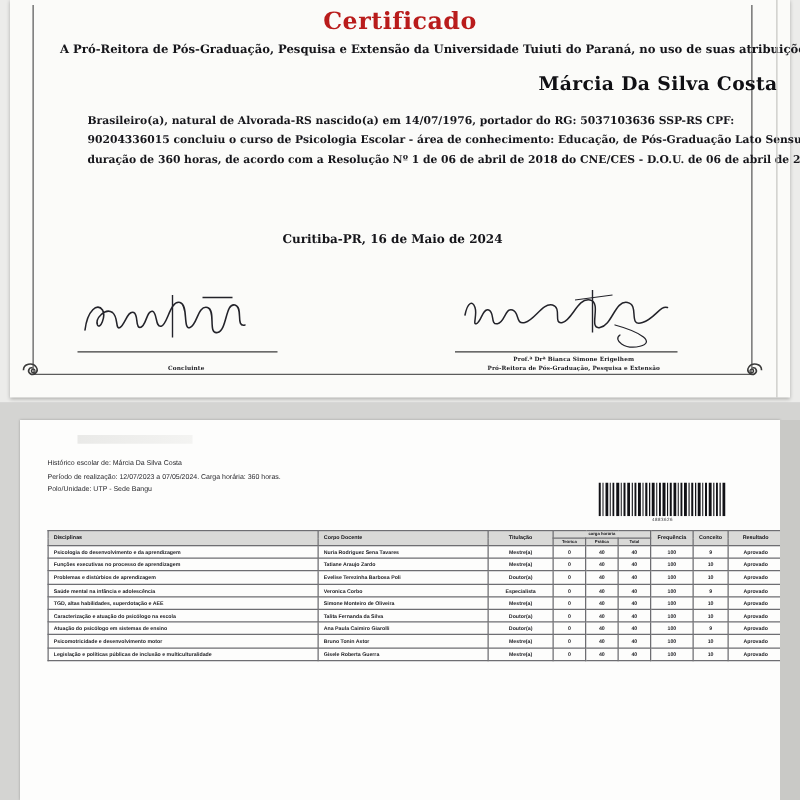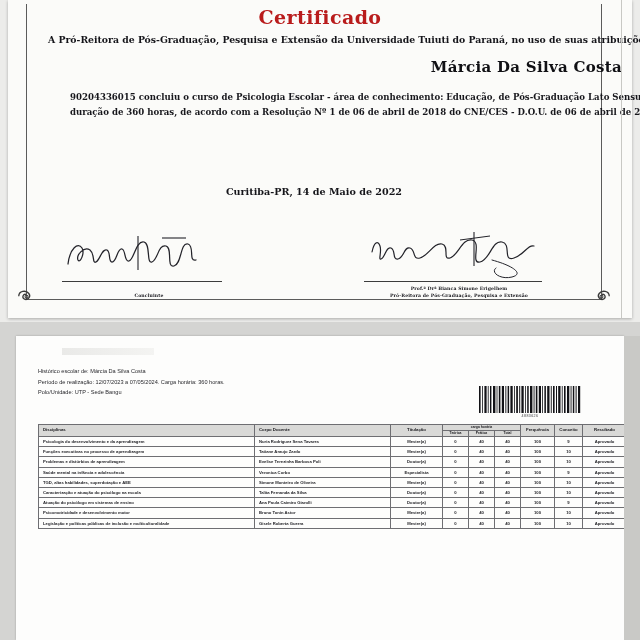--- a/index.html
+++ b/index.html
@@ -285,25 +285,26 @@
       </svg>
     </div>
 
     <div class="cert-title">Certificado</div>
 
     <div class="cert-preamble">A Pró-Reitora de Pós-Graduação, Pesquisa e Extensão da Universidade Tuiuti do Paraná, no uso de suas atribuições legais, certifica que</div>
 
     <div class="cert-name">Márcia Da Silva Costa</div>
 
     <div class="cert-body">
+      <span class="ln">Brasileiro(a), natural de Alvorada-RS nascido(a) em 14/07/1976, portador do RG: 5037103636 SSP-RS CPF:</span>
       <span class="ln">90204336015 concluiu o curso de Psicologia Escolar - área de conhecimento: Educação, de Pós-Graduação Lato Sensu, com</span>
       <span class="ln">duração de 360 horas, de acordo com a Resolução Nº 1 de 06 de abril de 2018 do CNE/CES - D.O.U. de 06 de abril de 2018.</span>
     </div>
 
-    <div class="cert-place">Curitiba-PR, 14 de Maio de 2022</div>
+    <div class="cert-place">Curitiba-PR, 16 de Maio de 2024</div>
 
     <div class="sig-block left">
       <svg class="sig-ink" viewBox="0 0 190 54">
         <path d="M14 38 C16 22, 24 16, 28 22 C31 27, 26 38, 24 34 C22 29, 30 20, 36 24
                  C41 28, 38 38, 42 36 C46 34, 48 22, 53 24 C57 26, 54 36, 58 36
                  C63 36, 63 22, 68 23 C72 24, 70 36, 75 35 C80 34, 82 14, 90 16
                  C97 18, 92 38, 98 36 C104 34, 104 18, 112 20 C119 22, 112 42, 120 40
                  C128 38, 126 16, 134 18 C141 20, 134 36, 142 34" fill="none" stroke="#23232a" stroke-width="1.25" stroke-linecap="round"></path>
         <path d="M84 10 L84 44" fill="none" stroke="#23232a" stroke-width="1.1"></path>
         <path d="M108 12 L132 12" fill="none" stroke="#23232a" stroke-width="1.1"></path>

